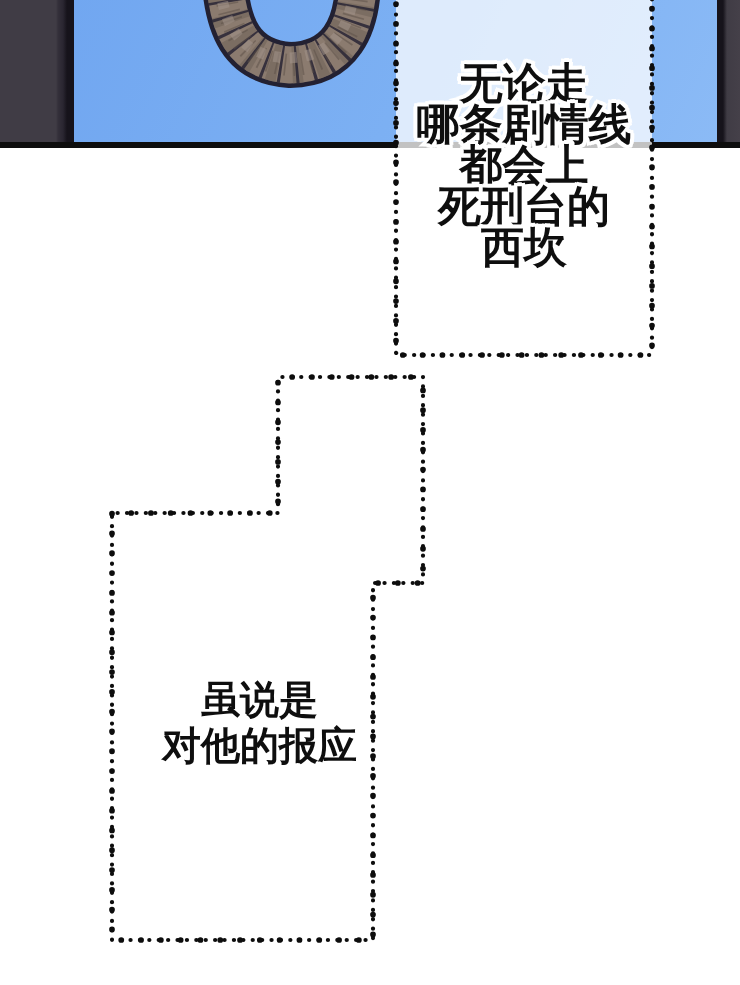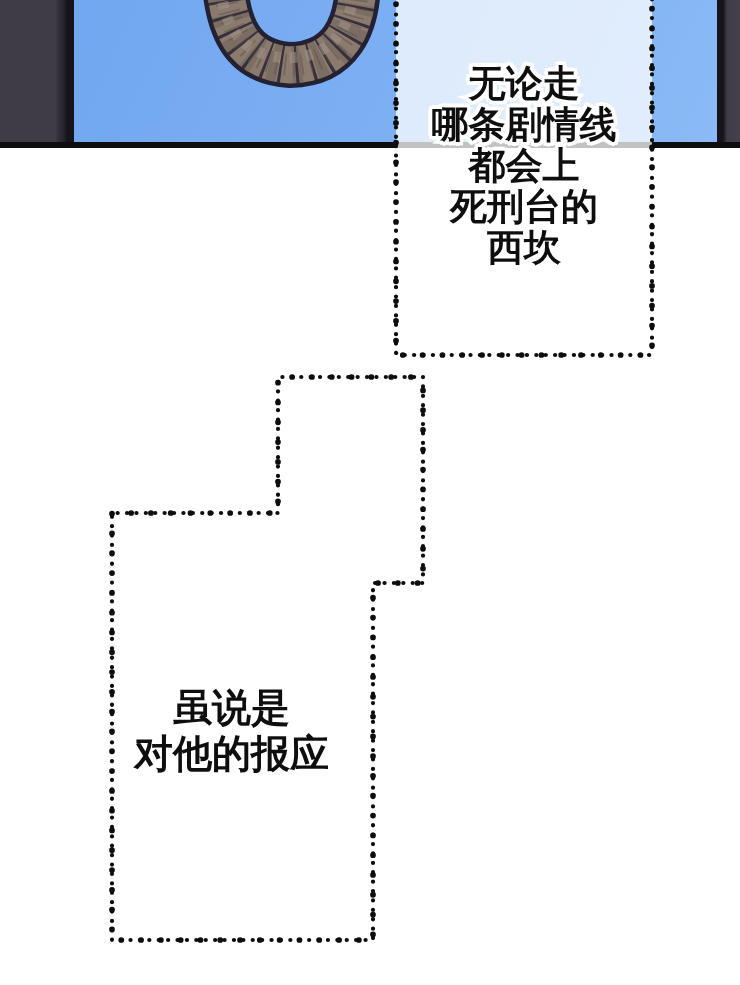--- a/index.html
+++ b/index.html
@@ -39,23 +39,23 @@
   .bubble-text {
     position:absolute; z-index:3;
     font-weight:bold; color:#0e0e0e; text-align:center;
     white-space:pre-line;
     -webkit-text-stroke:6px #ffffff;
     paint-order:stroke fill;
     text-shadow:
       -3px -3px 0 #fff, 3px -3px 0 #fff, -3px 3px 0 #fff, 3px 3px 0 #fff,
       0 -4px 0 #fff, 0 4px 0 #fff, -4px 0 0 #fff, 4px 0 0 #fff;
   }
-  .bt1 { left:396px; top:63px;  width:256px; font-size:37px; line-height:41px; }
+  .bt1 { left:396px; top:63px;  width:256px; font-size:43px; line-height:41px; }
   .bt2 { left:278px; top:461px; width:146px; font-size:42px; line-height:44px; }
-  .bt3 { left:100px; top:677px; width:263px; font-size:39px; line-height:46px;margin-top:8px; }
+  .bt3 { left:128px; top:677px; width:263px; font-size:39px; line-height:46px; }
 </style>
 </head>
 <body>
 
 <div class="page">
 
   <div class="panel">
     <svg class="rope-svg" width="740" height="142" viewBox="0 0 740 142" aria-hidden="true">
 
       <path d="M224,-30 C226,28 242,62 290,65 C338,64 360,30 358,-30" fill="none" stroke="#232132" stroke-width="46" stroke-linecap="round"></path>

